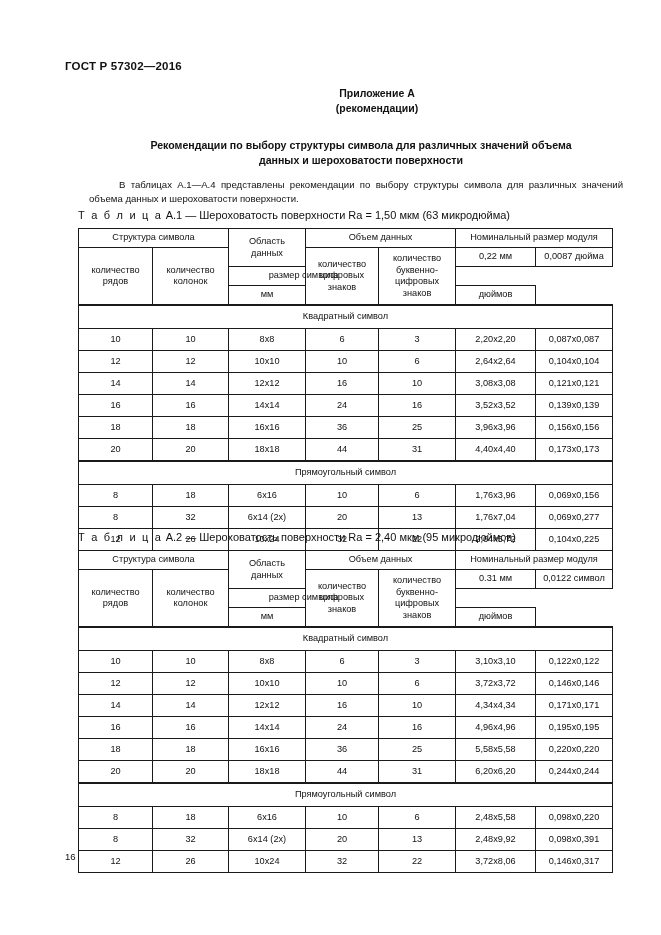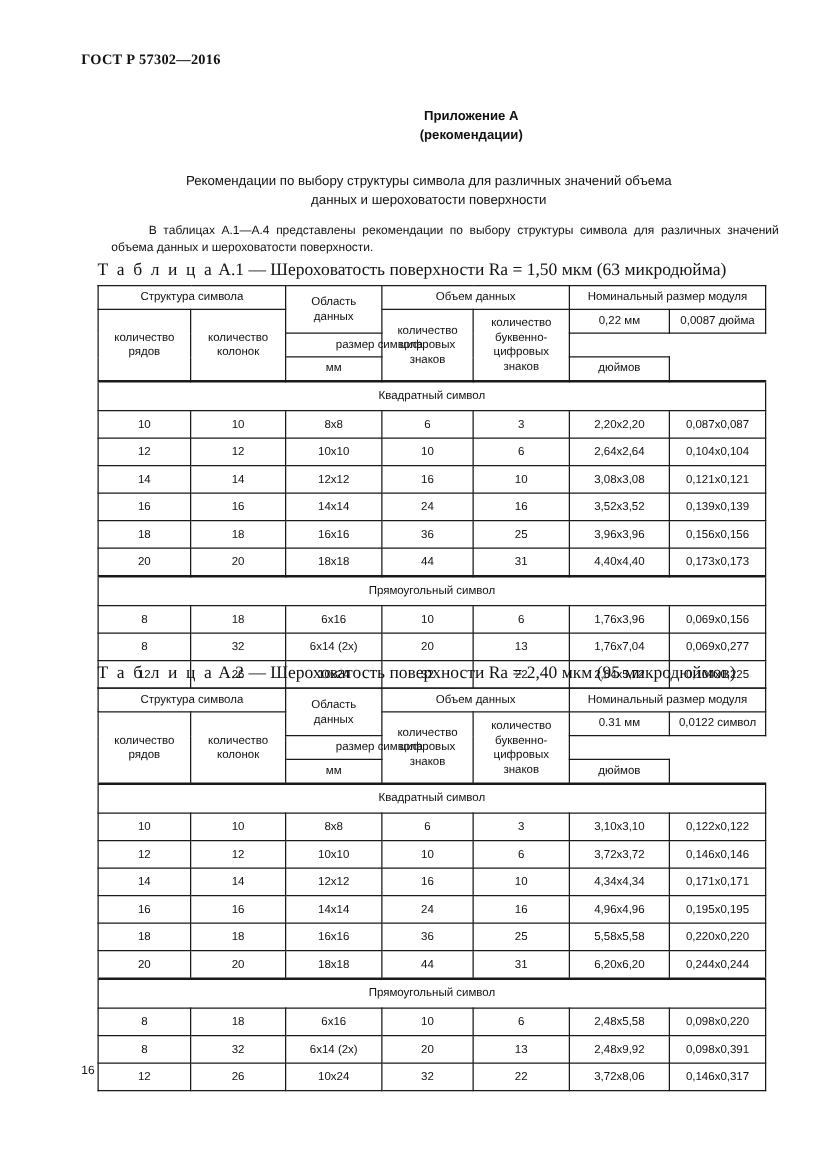--- a/index.html
+++ b/index.html
@@ -21,25 +21,24 @@
     left: 0; top: 0;
     width: 661px;
     height: 935px;
     overflow: hidden;
   }
 
   
   .running-head {
     position: absolute;
     left: 65px;
-    top: 42px;
+    top: 60px;
     font-size: 11.5px;
     font-weight: bold;
     letter-spacing: 0.2px;
-    font-family: Liberation Serif, serif;
   }
 
   
   .annex-block {
     position: absolute;
     left: 0;
     top: 86px;
     width: 661px;
     text-align: center;
     padding-left: 93px;
@@ -47,49 +46,48 @@
   }
   .annex-line {
     font-size: 10.5px;
     font-weight: bold;
     line-height: 14.5px;
   }
 
   
   .doc-title {
     position: absolute;
-    left: 76px;
+    left: 94px;
     top: 138px;
     width: 534px;
     text-align: center;
     font-size: 10.6px;
-    font-weight: normal;
+    font-weight: bold;
     line-height: 14.5px;
   }
 
   
   .intro {
     position: absolute;
     left: 78px;
     top: 178px;
     width: 534px;
     font-size: 9.6px;
     line-height: 14.2px;
     text-align: justify;
     text-indent: 30px;
     margin-left: 11px;
   }
 
   
   .table-caption {
     position: absolute;
     left: 78px;
-    font-size: 14px;
+    font-size: 11px;
     white-space: nowrap;
-    font-family: Liberation Serif, serif;
   }
   .table-caption .tbl-word {
     letter-spacing: 1.7px;
   }
   #caption-a1 { top: 209px; }
   #caption-a2 { top: 531px; }
 
   
   .gost-table {
     position: absolute;

